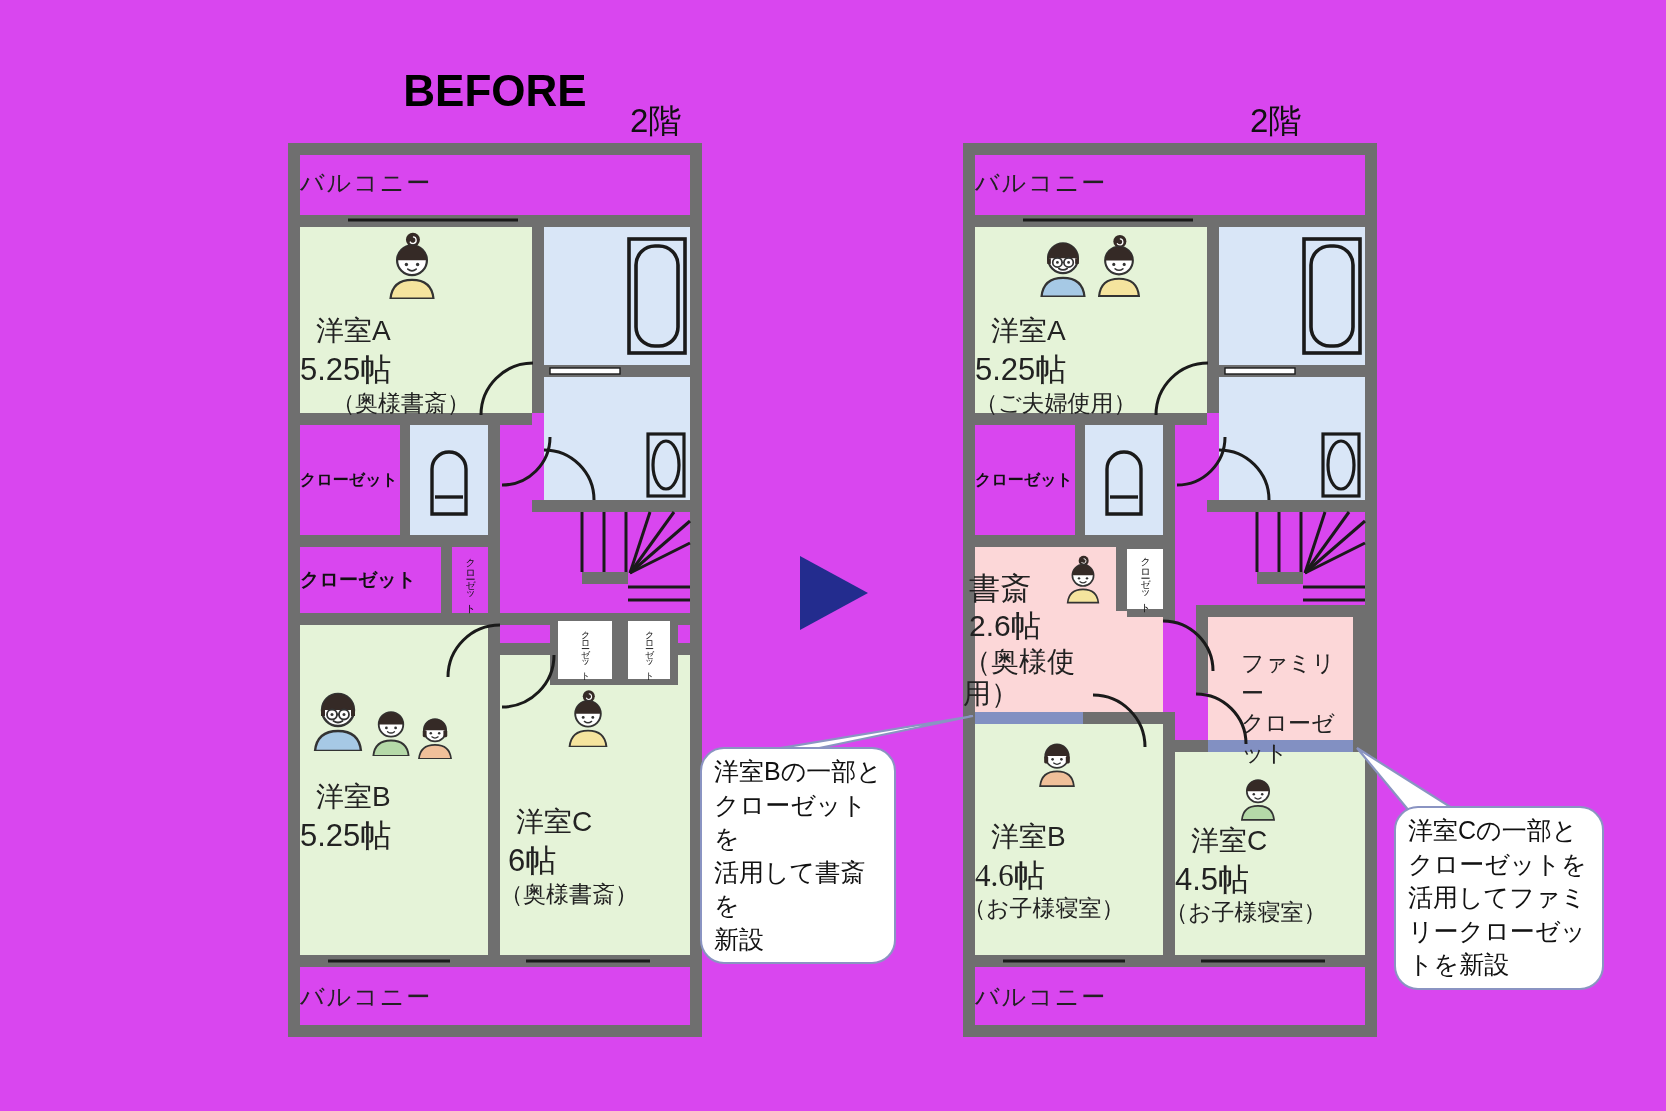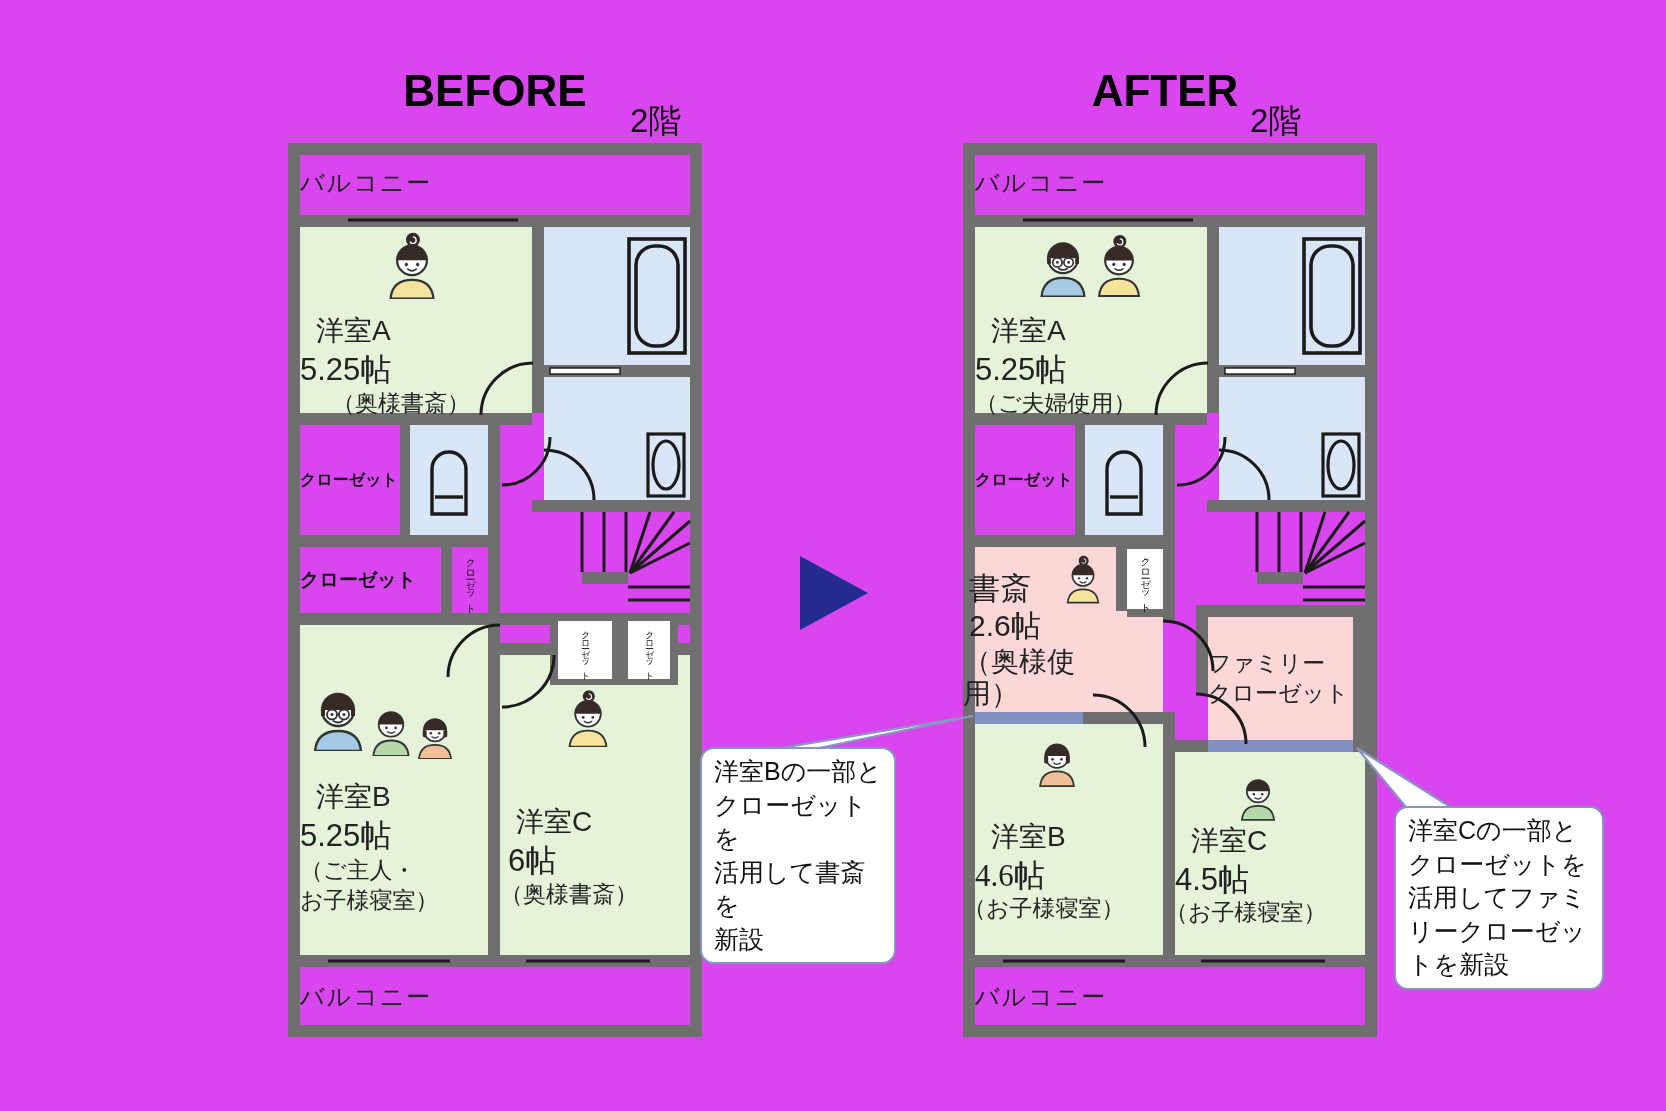--- a/index.html
+++ b/index.html
@@ -21,23 +21,23 @@
   .plan{position:absolute;width:414px;height:894px;}
   .plan svg{position:absolute;left:0;top:0;}
   .lbl{position:absolute;color:#222;line-height:1.15;}
   .balcony{font-size:24px;color:#222;letter-spacing:2px;}
   .rname{font-size:28px;margin-left:16px;}
   .rsize{font-size:31px;}
   .rnote{font-size:23px;}
   .closetlab{font-weight:bold;color:#111;}
   .vtext{writing-mode:vertical-rl;text-orientation:upright;letter-spacing:0px;
          display:flex;align-items:center;justify-content:center;color:#111;}
-  .preline{white-space:pre-line;}
+  .preline{white-space:pre-line;padding-left:33px;}
   .callout{position:absolute;background:#fff;border:2.5px solid var(--callout);
-           border-radius:14px;padding:6px 12px;font-size:25px;line-height:1.34;
+           border-radius:24px;padding:6px 12px;font-size:25px;line-height:1.34;
            color:#111;white-space:pre-line;z-index:5;}
   .overlay{position:absolute;left:0;top:0;z-index:4;pointer-events:none;}
 </style>
 </head>
 <body>
 
 <div class="stage">
 
   <svg width="0" height="0" style="position:absolute">
     <defs>
@@ -92,21 +92,20 @@
       </symbol>
       <symbol id="sym-toilet" viewBox="0 0 40 70">
         <path d="M3 67 V22 a17 17 0 0 1 34 0 V67 Z" fill="none" stroke="#1a1a1a" stroke-width="3.4"></path>
         <line x1="6" y1="50" x2="34" y2="50" stroke="#1a1a1a" stroke-width="3.4"></line>
       </symbol>
     </defs>
   </svg>
 
   <div class="abs title" style="left:370px;top:66px;width:250px;">BEFORE</div>
   <div class="abs floorlab" style="left:630px;top:99px;width:90px;">2階</div>
-  <div class="abs title" style="left:1040px;top:66px;width:250px;">AFTER</div>
   <div class="abs floorlab" style="left:1250px;top:99px;width:90px;">2階</div>
 
   <div class="plan" style="left:288px;top:143px;">
     <svg width="414" height="894" viewBox="0 0 414 894">
 
       <g>
         <rect x="12" y="84" width="232" height="186" fill="var(--green)"></rect>
         <rect x="256" y="84" width="146" height="138" fill="var(--blue)"></rect>
         <rect x="256" y="234" width="146" height="123" fill="var(--blue)"></rect>
         <rect x="122" y="282" width="78" height="110" fill="var(--blue)"></rect>
@@ -186,22 +185,20 @@
     <div class="lbl rname" style="left:12px;top:172px;width:232px;">洋室A</div>
     <div class="lbl rsize" style="left:12px;top:209px;width:232px;">5.25帖</div>
     <div class="lbl rnote" style="left:12px;top:247px;width:232px;padding-left:32px;">（奥様書斎）</div>
     <div class="lbl closetlab" style="left:12px;top:328px;width:100px;font-size:16px;">クローゼット</div>
     <div class="lbl closetlab" style="left:12px;top:426px;width:141px;font-size:19px;">クローゼット</div>
     <div class="vtext" style="position:absolute;left:164px;top:404px;width:36px;height:66px;font-size:10px;">クローゼット</div>
     <div class="vtext" style="position:absolute;left:270px;top:478px;width:54px;height:58px;font-size:9px;">クローゼット</div>
     <div class="vtext" style="position:absolute;left:340px;top:478px;width:42px;height:58px;font-size:9px;">クローゼット</div>
     <div class="lbl rname" style="left:12px;top:638px;width:188px;">洋室B</div>
     <div class="lbl rsize" style="left:12px;top:675px;width:188px;">5.25帖</div>
-    <div class="lbl rnote preline" style="left:12px;top:713px;width:188px;line-height:1.3;">（ご主人・
-お子様寝室）</div>
     <div class="lbl rname" style="left:212px;top:663px;width:190px;">洋室C</div>
     <div class="lbl rsize" style="left:220px;top:700px;width:190px;">6帖</div>
     <div class="lbl rnote" style="left:212px;top:738px;width:190px;">（奥様書斎）</div>
     <div class="lbl balcony" style="left:12px;top:840px;width:390px;">バルコニー</div>
   </div>
 
   <div class="plan" style="left:963px;top:143px;">
     <svg width="414" height="894" viewBox="0 0 414 894">
 
       <g>

